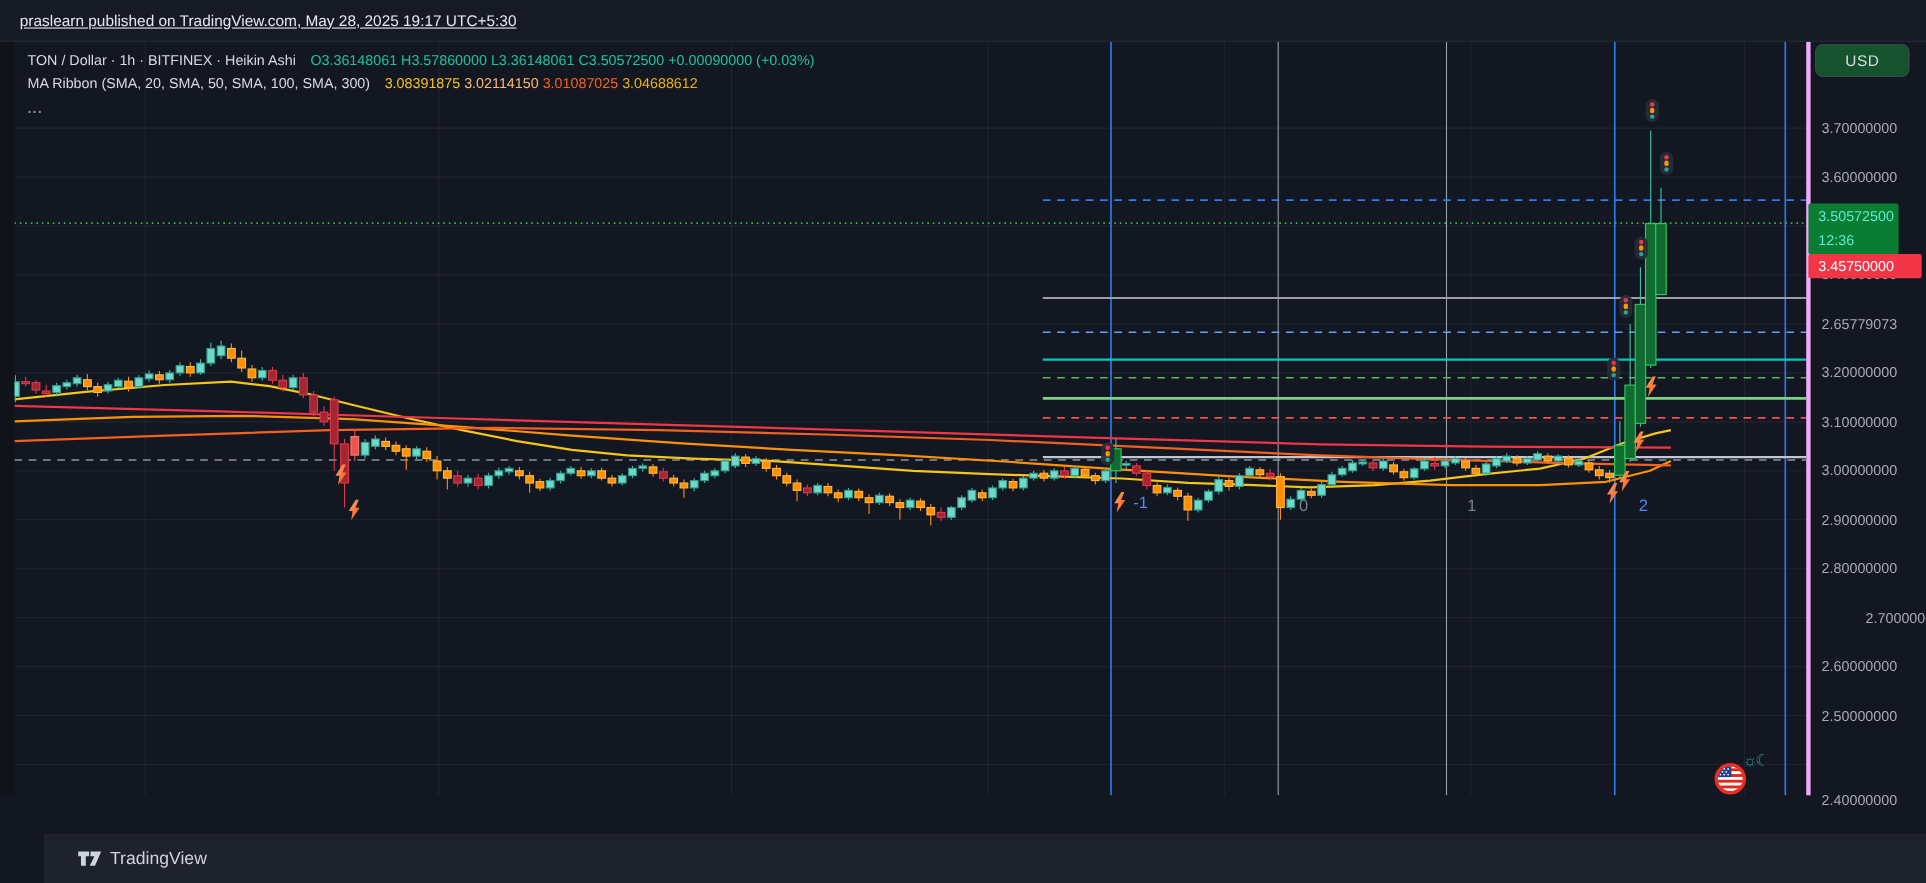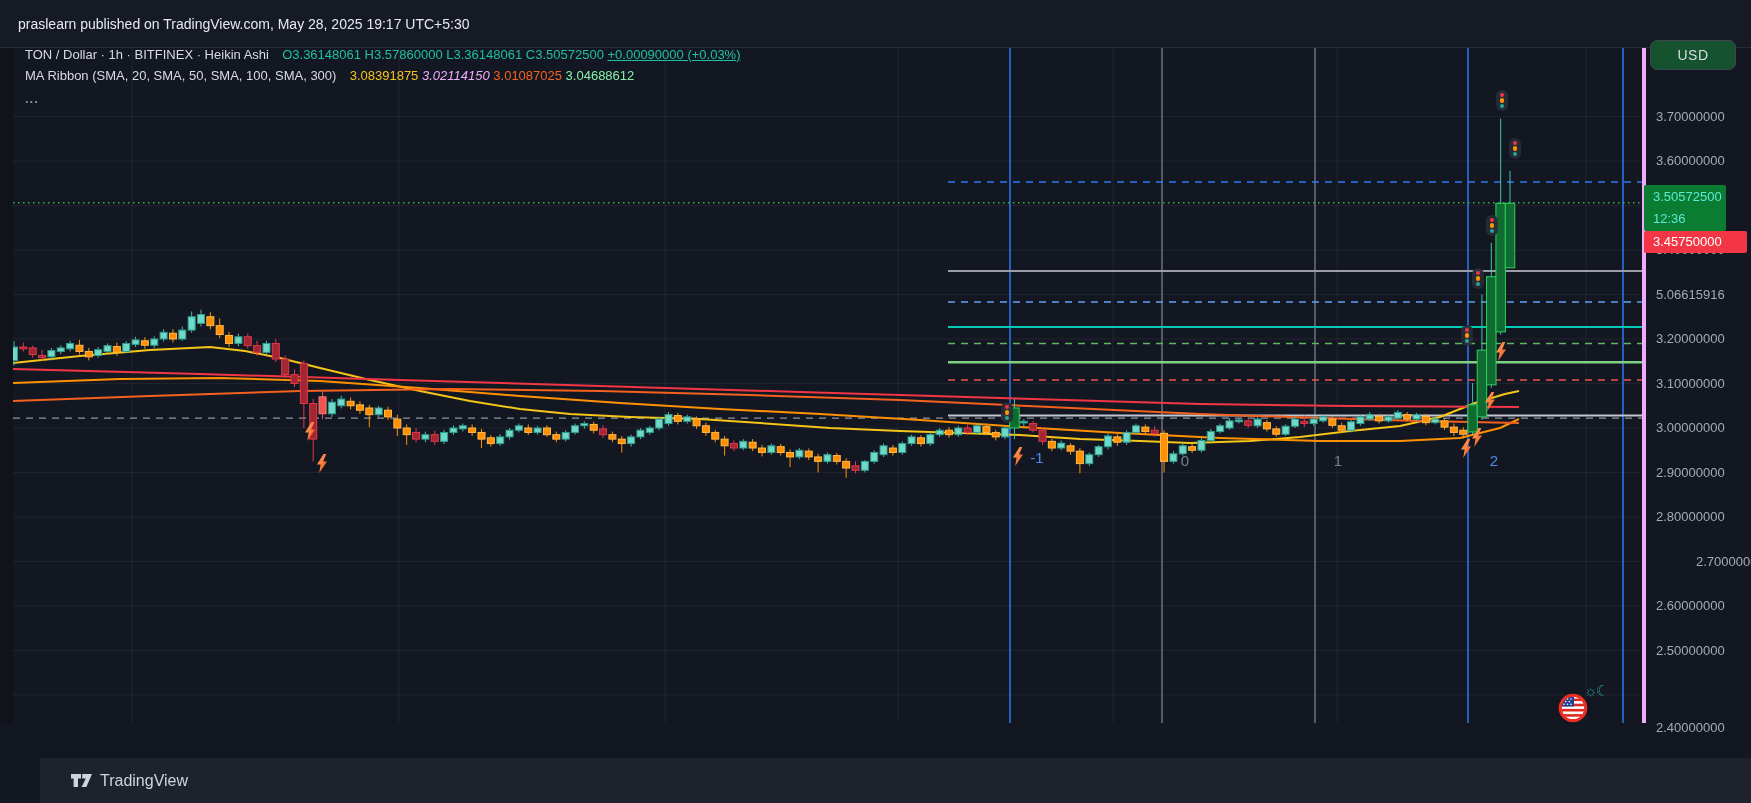--- a/index.html
+++ b/index.html
@@ -1,20 +1,20 @@
 <!DOCTYPE html>
 <html><head>
 <meta charset="utf-8">
 <style>
   html,body{margin:0;padding:0;background:#0b0e15;}
   .screen{position:relative;width:1751px;height:803px;background:#131722;
           font-family:"Liberation Sans",sans-serif;overflow:hidden;}
-  .topbar{position:absolute;left:0;top:0;width:100%;height:48px;background:#161a25;
+  .topbar{position:absolute;left:0;top:0;width:100%;height:38px;background:#161a25;
           border-bottom:1px solid #262b38;color:#e6e9ef;font-size:14px;display:flex;
-          align-items:center;padding-left:18px;box-sizing:border-box;z-index:7;}
+          align-items:center;padding-left:18px;box-sizing:border-box;z-index:7;text-decoration:underline;}
   #chart-svg{position:absolute;left:0;top:0;z-index:1;}
   .leftstrip{position:absolute;left:0;top:35px;width:13px;height:688px;background:#10131a;z-index:2;}
   .legend{position:absolute;left:25px;top:44px;z-index:4;font-size:13px;line-height:21px;color:#d8dbe3;}
   .legend .row{white-space:nowrap;}
   .legend .sep{display:inline-block;width:6px;}
   .legend .dots{color:#8b8f99;font-weight:bold;letter-spacing:1px;margin-top:2px;}
   .axis{position:absolute;left:1642px;top:35px;width:109px;height:688px;background:#131722;
         border-left:4px solid #f0abfc;z-index:5;}
   .plabel{position:absolute;left:10px;color:#a6aab4;font-size:13px;white-space:nowrap;}
   .usd-btn{position:absolute;left:1650px;top:40px;width:84px;height:28px;background:#14532d;
@@ -420,35 +420,35 @@
         </g>
       </g>
     </svg>
 
   <div class="leftstrip"></div>
 
   <div class="legend">
     <div class="row">
       <span>TON / Dollar · 1h · BITFINEX · Heikin Ashi</span>
       <span class="sep"></span>
-      <span id="ohlc-values"><span style="color: rgb(31, 192, 160);">O3.36148061  </span><span style="color: rgb(31, 192, 160);">H3.57860000  </span><span style="color: rgb(31, 192, 160);">L3.36148061  </span><span style="color: rgb(31, 192, 160);">C3.50572500  </span><span style="color: rgb(31, 192, 160); text-decoration: underline;">+0.00090000 (+0.03%)  </span></span>
+      <span id="ohlc-values"><span style="color: rgb(31, 192, 160);">O3.36148061  </span><span style="color: rgb(31, 192, 160);">H3.57860000  </span><span style="color: rgb(31, 192, 160);">L3.36148061  </span><span style="color: rgb(31, 192, 160);">C3.50572500  </span><span style="color: rgb(31, 192, 160);">+0.00090000 (+0.03%)  </span></span>
     </div>
     <div class="row">
       <span>MA Ribbon (SMA, 20, SMA, 50, SMA, 100, SMA, 300)</span>
       <span class="sep"></span>
-      <span id="ma-values"><span style="color: rgb(248, 194, 26);">3.08391875  </span><span style="color: #f0abfc; font-style: italic;">3.02114150  </span><span style="color: rgb(244, 97, 30);">3.01087025  </span><span style="color: #86efac;">3.04688612  </span></span>
+      <span id="ma-values"><span style="color: rgb(248, 194, 26);">3.08391875  </span><span style="color: #fdba74;">3.02114150  </span><span style="color: rgb(244, 97, 30);">3.01087025  </span><span style="color: #eab308;">3.04688612  </span></span>
     </div>
     <div class="dots">...</div>
   </div>
 
   <div class="axis" id="price-axis">
       <div class="plabel" style="top: 73.5px;">3.70000000</div>
       <div class="plabel" style="top: 118px;">3.60000000</div>
       <div class="plabel" style="top: 207px;">3.40000000</div>
-      <div class="plabel" style="top: 251.5px;">5.06615916</div>
+      <div class="plabel" style="top: 251.5px;">2.65779073</div>
       <div class="plabel" style="top: 296px;">3.20000000</div>
       <div class="plabel" style="top: 340.5px;">3.10000000</div>
       <div class="plabel" style="top: 385px;">3.00000000</div>
       <div class="plabel" style="top: 429.5px;">2.90000000</div>
       <div class="plabel" style="top: 474px;">2.80000000</div>
       <div class="plabel" style="top: 518.5px; margin-left: 40px;">2.70000000</div>
       <div class="plabel" style="top: 563px;">2.60000000</div>
       <div class="plabel" style="top: 607.5px;">2.50000000</div>
       <div class="plabel" style="top: 685px;">2.40000000</div>
     </div>

